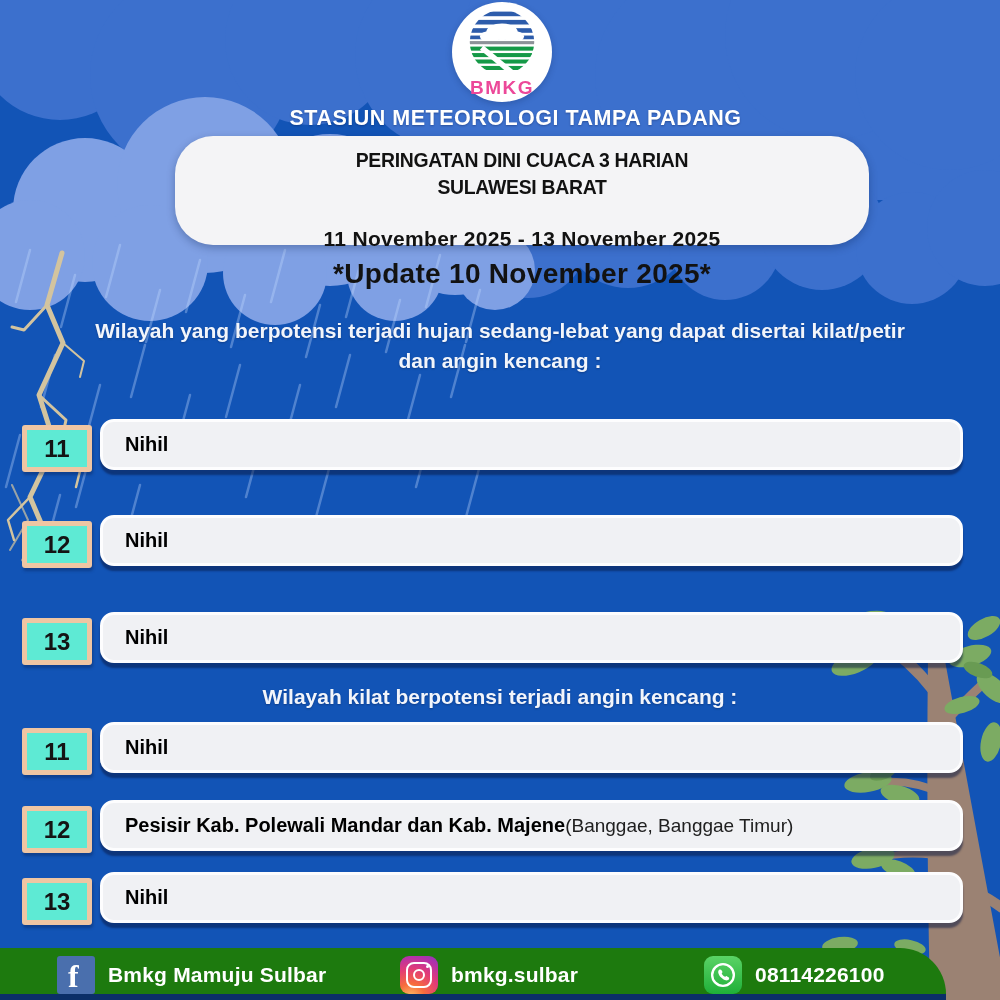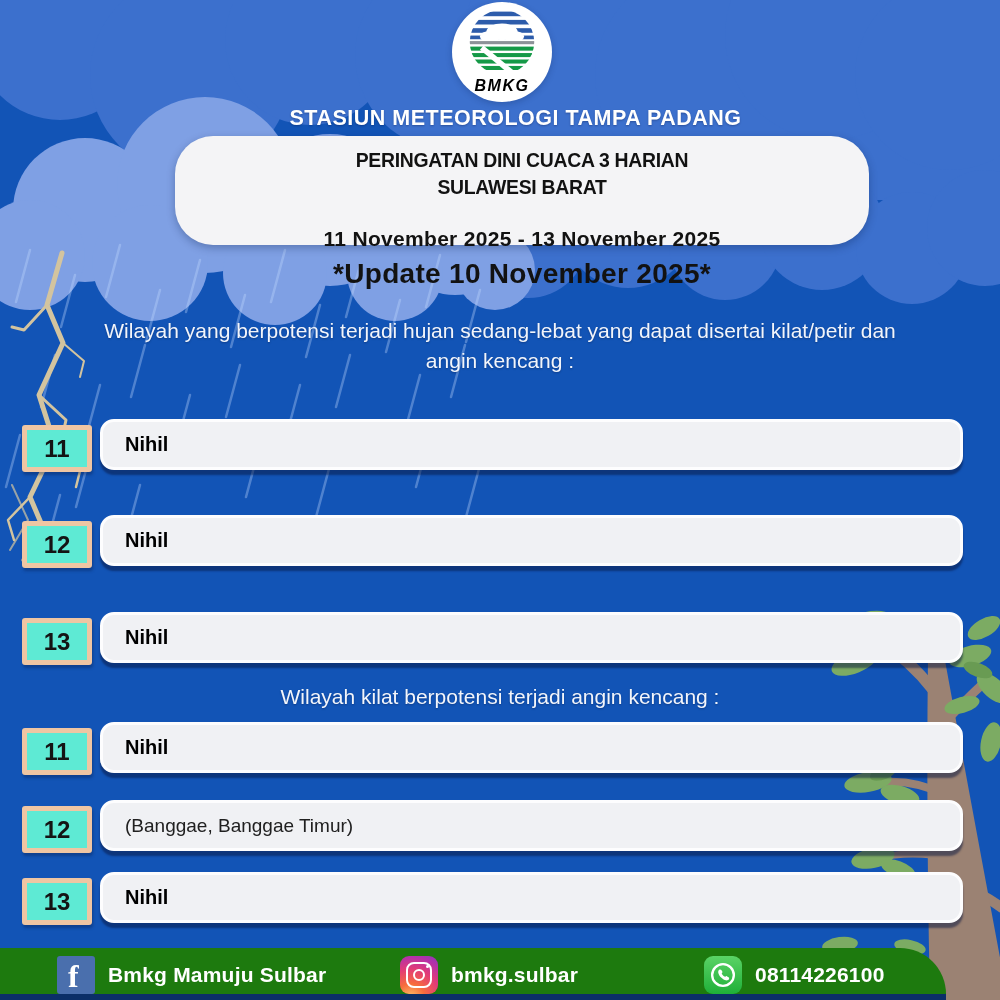--- a/index.html
+++ b/index.html
@@ -9,37 +9,37 @@
 
   .sky, .storm, .tree { position:absolute; pointer-events:none; }
   .sky { left:0; top:0; }
   .storm { left:0; top:235px; }
   .tree { right:0; top:600px; }
 
   
   .logo-circle { position:absolute; left:452px; top:2px; width:100px; height:100px; background:#fff;
     border-radius:50%; box-shadow:0 2px 6px rgba(10,30,80,.25); text-align:center; }
   .logo-emblem { margin-top:5px; }
-  .logo-text { font-size:16px; font-weight:bold; color:#000000; letter-spacing:1.5px; margin-top:-4px;font-style:italic; }
+  .logo-text { font-size:19px; font-weight:bold; color:#ec4899; letter-spacing:1.5px; margin-top:-4px; }
 
   .station-title { position:absolute; left:0; top:106px; width:1000px; text-align:center;
     color:#ffffff; font-size:21.5px; font-weight:bold; letter-spacing:.5px;
     text-shadow:0 1px 2px rgba(0,10,50,.3);padding-left:31px; }
 
   
   .card { position:absolute; left:175px; top:136px; width:694px; height:109px;
     background:#f4f4f6; border-radius:38px; box-shadow:0 3px 8px rgba(8,25,70,.3);
     text-align:center; padding-top:13px; color:#121212; }
   .card-line1, .card-line2 { font-size:20px; font-weight:bold; letter-spacing:-.3px; transform:scaleX(.97); }
   .card-line2 { margin-top:4px; }
   .card-date { font-size:21px; font-weight:bold; margin-top:28px; letter-spacing:.3px; }
   .card-update { font-size:28px; font-weight:bold; margin-top:7px; letter-spacing:.3px; }
 
   .section-heading { position:absolute; left:0; width:1000px; text-align:center;
-    color:#f2f5fb; font-size:21px; font-weight:normal; line-height:30px;
+    color:#f2f5fb; font-size:21px; font-weight:bold; line-height:30px;
     text-shadow:0 1px 2px rgba(0,10,40,.3); }
   .section-heading.first { top:316px; padding:0 88px; }
   .section-heading.second { top:682px; }
 
   
   .row { position:absolute; left:0; width:1000px; height:56px; }
   .datebox { position:absolute; left:22px; top:6px; width:70px; height:47px;
     background:#5eead4; border:5px solid #efc6a3; border-radius:3px;
     display:flex; align-items:center; justify-content:center;
     font-size:24px; font-weight:bold; color:#141414;
@@ -263,20 +263,21 @@
     <div class="bar">
         <span class="main">Nihil</span>
         <span class="sec"></span>
       </div>
   </div>
   <div class="row" style="top:800px">
     <div class="datebox">
         <span>12</span>
       </div>
     <div class="bar">
+        <span class="main">Pesisir Kab. Polewali Mandar dan Kab. Majene</span>
         <span class="sec"> (Banggae, Banggae Timur)</span>
       </div>
   </div>
   <div class="row" style="top:872px">
     <div class="datebox">
         <span>13</span>
       </div>
     <div class="bar">
         <span class="main">Nihil</span>
         <span class="sec"></span>

